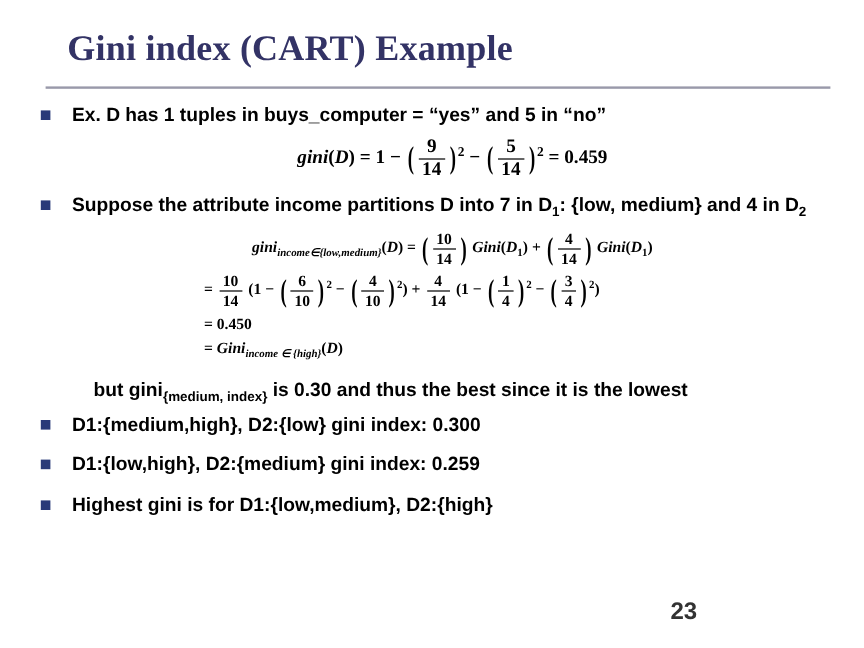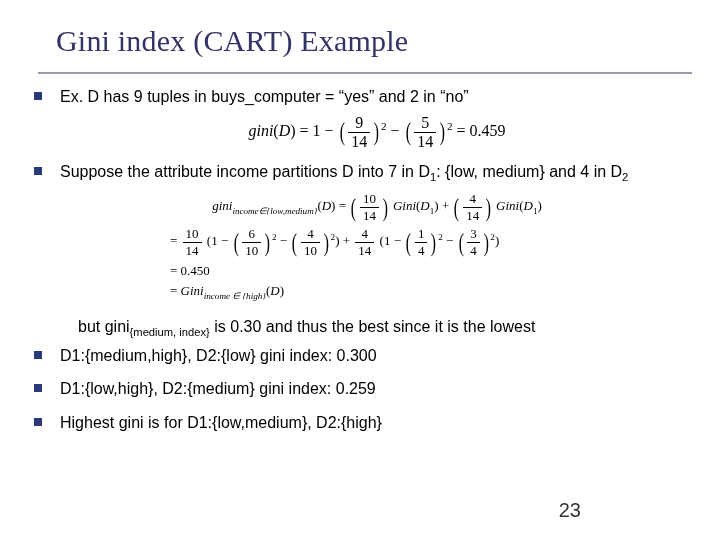--- a/index.html
+++ b/index.html
@@ -10,20 +10,21 @@
     background: #fff;
     font-family: Arial, Helvetica, sans-serif;
     color: #000;
     overflow: hidden;
   }
   .slide {
     position: relative;
     width: 605px;
     height: 540px;
     box-sizing: border-box;
+    font-weight: bold;
   }
   .title {
     position: absolute;
     top: 24px;
     left: 56px;
     font-size: 30px;
     color: #333366;
     font-family: "Times New Roman", Times, serif;
     letter-spacing: 0.2px;
   }
@@ -108,21 +109,21 @@
 <body>
 
 <div class="slide">
   <div class="title">Gini index (CART) Example</div>
   <div class="divider"></div>
 
   <div class="body">
 
     <div class="bullet">
       <span class="sq"></span>
-      <span>Ex.  D has 9 tuples in buys_computer = “yes” and 2 in “no”</span>
+      <span>Ex.  D has 1 tuples in buys_computer = “yes” and 5 in “no”</span>
     </div>
 
     <div class="eq-area">
       <div class="eq-row">
         <span class="eq">
           <span>gini</span><span class="up">(</span><span>D</span><span class="up">)</span>
           <span class="up"> = </span>
           <span class="up">1</span>
           <span class="up"> − </span>
           <span class="bigparen">(</span><span class="frac"><span class="n">9</span><span class="d">14</span></span><span class="bigparen">)</span><span class="sup">2</span>

